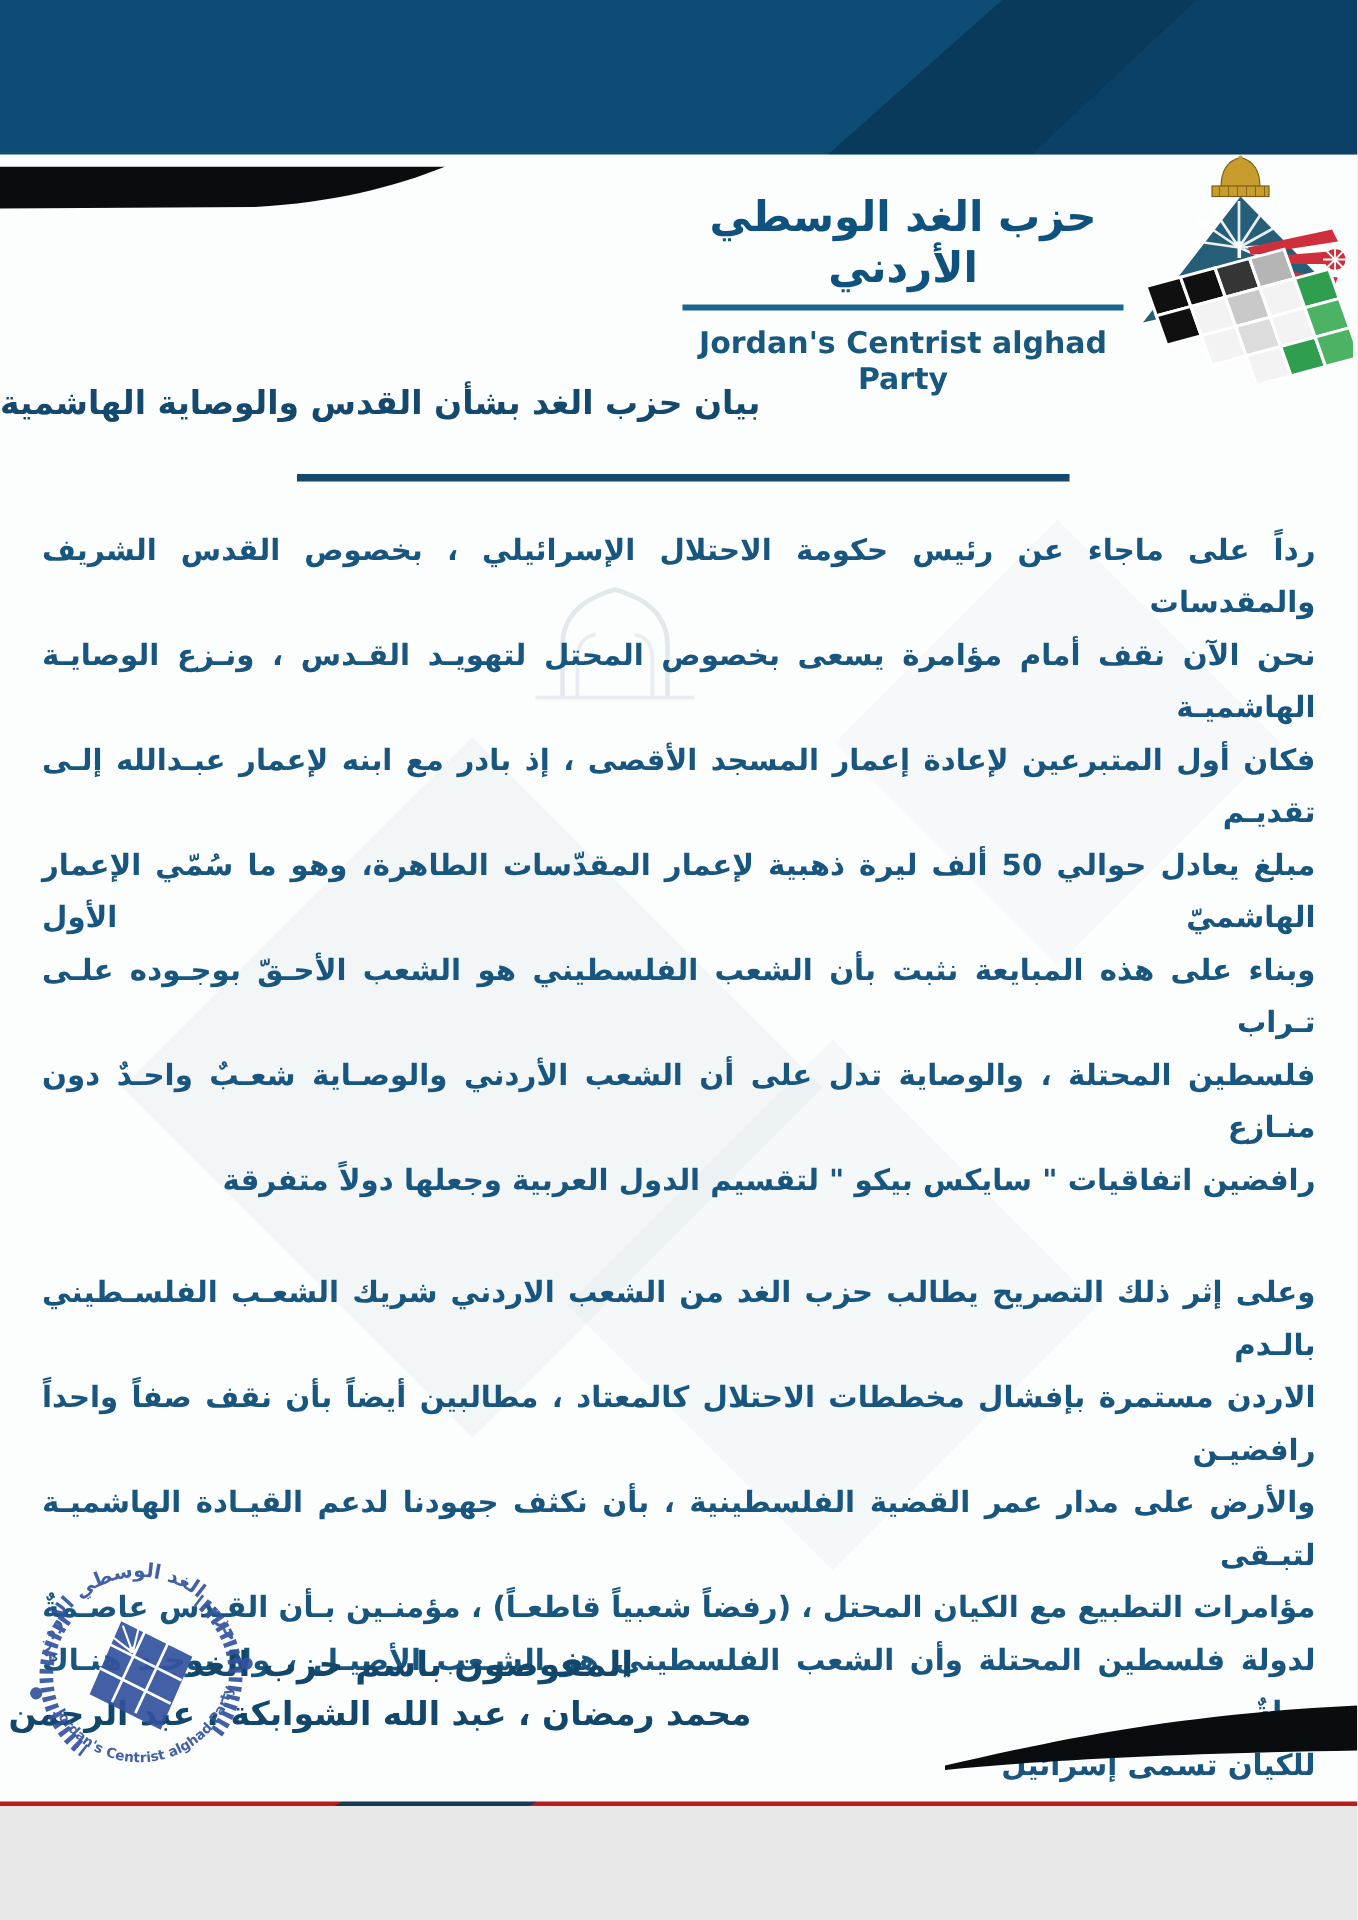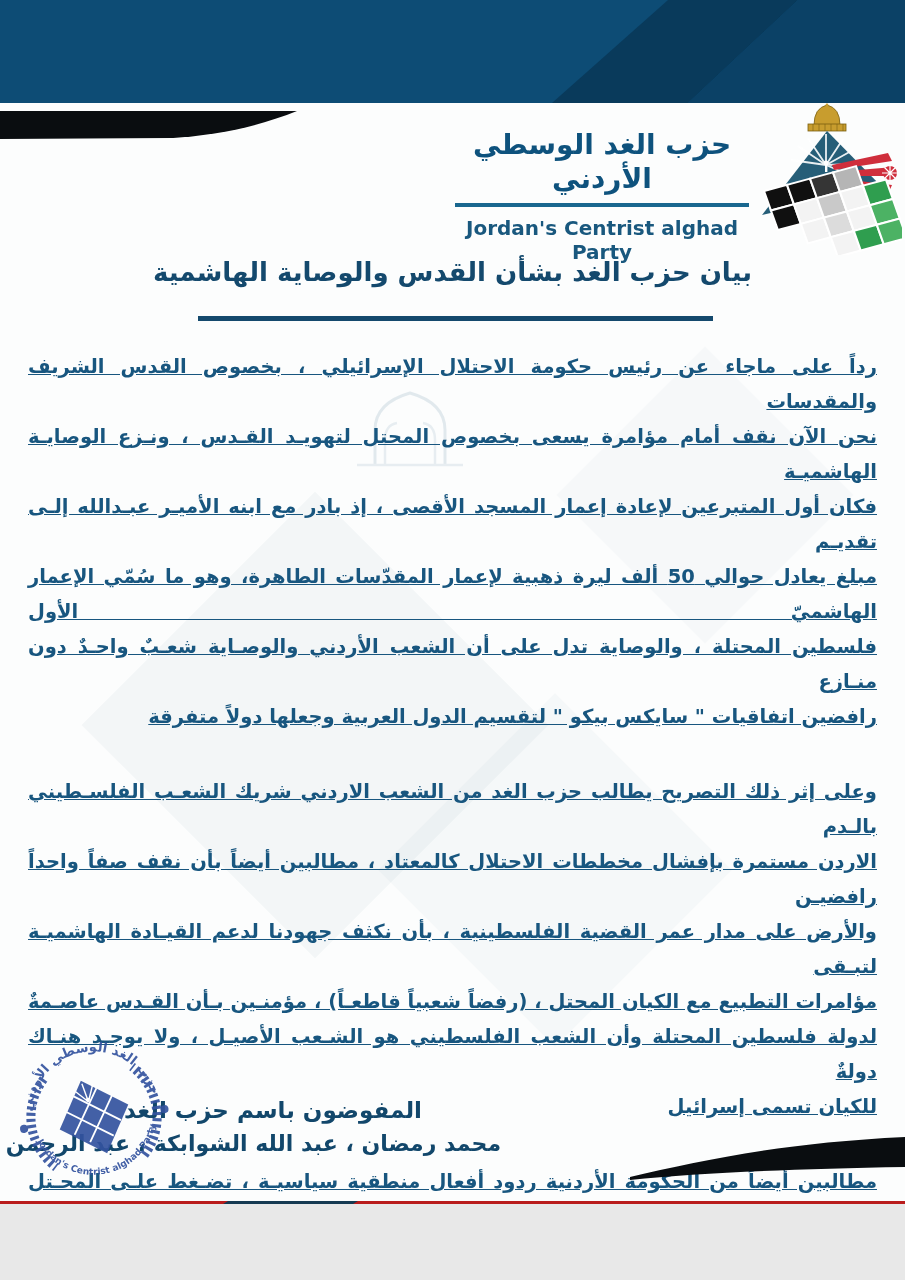--- a/index.html
+++ b/index.html
@@ -15,28 +15,28 @@
   .top-swoosh{position:absolute;left:0;top:111px;}
 
   
   .brand{position:absolute;top:128px;right:152px;width:302px;text-align:center;}
   .brand-ar{font-size:28px;font-weight:bold;color:#0e527d;direction:rtl;line-height:34px;}
   .brand-divider{height:4px;background:#19678f;margin:7px 4px 9px;}
   .brand-en{font-size:20px;font-weight:bold;color:#19587e;}
   .logo{position:absolute;top:103px;right:3px;}
 
   
-  .doc-title{position:absolute;top:257px;left:0;width:100%;text-align:center;margin:0;
-        font-size:26px;font-weight:bold;color:#14496d;direction:rtl;}
+  .doc-title{position:absolute;top:257px;left:0;width:100%;text-align:left;margin:0;
+        font-size:22px;font-weight:bold;color:#14496d;direction:rtl;}
   .title-underline{position:absolute;top:316px;left:198px;width:515px;height:5px;background:#14496d;}
 
   
   .body-text{position:absolute;top:349px;left:28px;width:849px;direction:rtl;
         color:#18567f;font-size:19.5px;font-weight:bold;}
-  .para{margin:0 0 40px 0;text-decoration:underline;}
+  .para{margin:0 0 40px 0;}
   .line{text-align:justify;text-align-last:justify;line-height:35px;}
   .line.last{text-align-last:right;}
 
   
   .sig-heading{position:absolute;top:1097px;right:483px;font-size:23px;font-weight:bold;
         color:#12476b;direction:rtl;white-space:nowrap;}
   .sig-names{position:absolute;top:1131px;right:404px;font-size:22px;font-weight:bold;
         color:#12476b;direction:rtl;white-space:nowrap;}
 
   .bottom-swoosh{position:absolute;right:0;top:1133px;}
@@ -126,22 +126,23 @@
     <div class="brand-en">Jordan's Centrist alghad Party</div>
   </div>
 
   <h1 class="doc-title">بيان حزب الغد بشأن القدس والوصاية الهاشمية</h1>
   <div class="title-underline"></div>
 
   <div class="body-text">
     <div class="para">
       <div class="line">رداً على ماجاء عن رئيس حكومة الاحتلال الإسرائيلي ، بخصوص القدس الشريف والمقدسات</div>
       <div class="line">نحن الآن نقف أمام مؤامرة يسعى بخصوص المحتل لتهويـد القـدس ، ونـزع الوصايـة الهاشميـة</div>
-      <div class="line">فكان أول المتبرعين لإعادة إعمار المسجد الأقصى ، إذ بادر مع ابنه الأميـر عبـدالله إلـى تقديـم</div>
+      <div class="line">فكان أول المتبرعين لإعادة إعمار المسجد الأقصى ، إذ بادر مع ابنه لإعمار عبـدالله إلـى تقديـم</div>
       <div class="line">مبلغ يعادل حوالي 50 ألف ليرة ذهبية لإعمار المقدّسات الطاهرة، وهو ما سُمّي الإعمار الهاشميّ الأول</div>
+      <div class="line">وبناء على هذه المبايعة نثبت بأن الشعب الفلسطيني هو الشعب الأحـقّ بوجـوده علـى تـراب</div>
       <div class="line">فلسطين المحتلة ، والوصاية تدل على أن الشعب الأردني والوصـاية شعـبٌ واحـدٌ دون منـازع</div>
       <div class="line last">رافضين اتفاقيات " سايكس بيكو " لتقسيم الدول العربية وجعلها دولاً متفرقة</div>
     </div>
     <div class="para">
       <div class="line">وعلى إثر ذلك التصريح يطالب حزب الغد من الشعب الاردني شريك الشعـب الفلسـطيني بالـدم</div>
       <div class="line">الاردن مستمرة بإفشال مخططات الاحتلال كالمعتاد ، مطالبين أيضاً بأن نقف صفاً واحداً رافضيـن</div>
       <div class="line">والأرض على مدار عمر القضية الفلسطينية ، بأن نكثف جهودنا لدعم القيـادة الهاشميـة لتبـقى</div>
       <div class="line">مؤامرات التطبيع مع الكيان المحتل ، (رفضاً شعبياً قاطعـاً) ، مؤمنـين بـأن القـدس عاصـمةٌ</div>
       <div class="line">لدولة فلسطين المحتلة وأن الشعب الفلسطيني هو الشـعب الأصيـل ، ولا يوجـد هنـاك دولةٌ</div>
       <div class="line last">للكيان تسمى إسرائيل</div>

